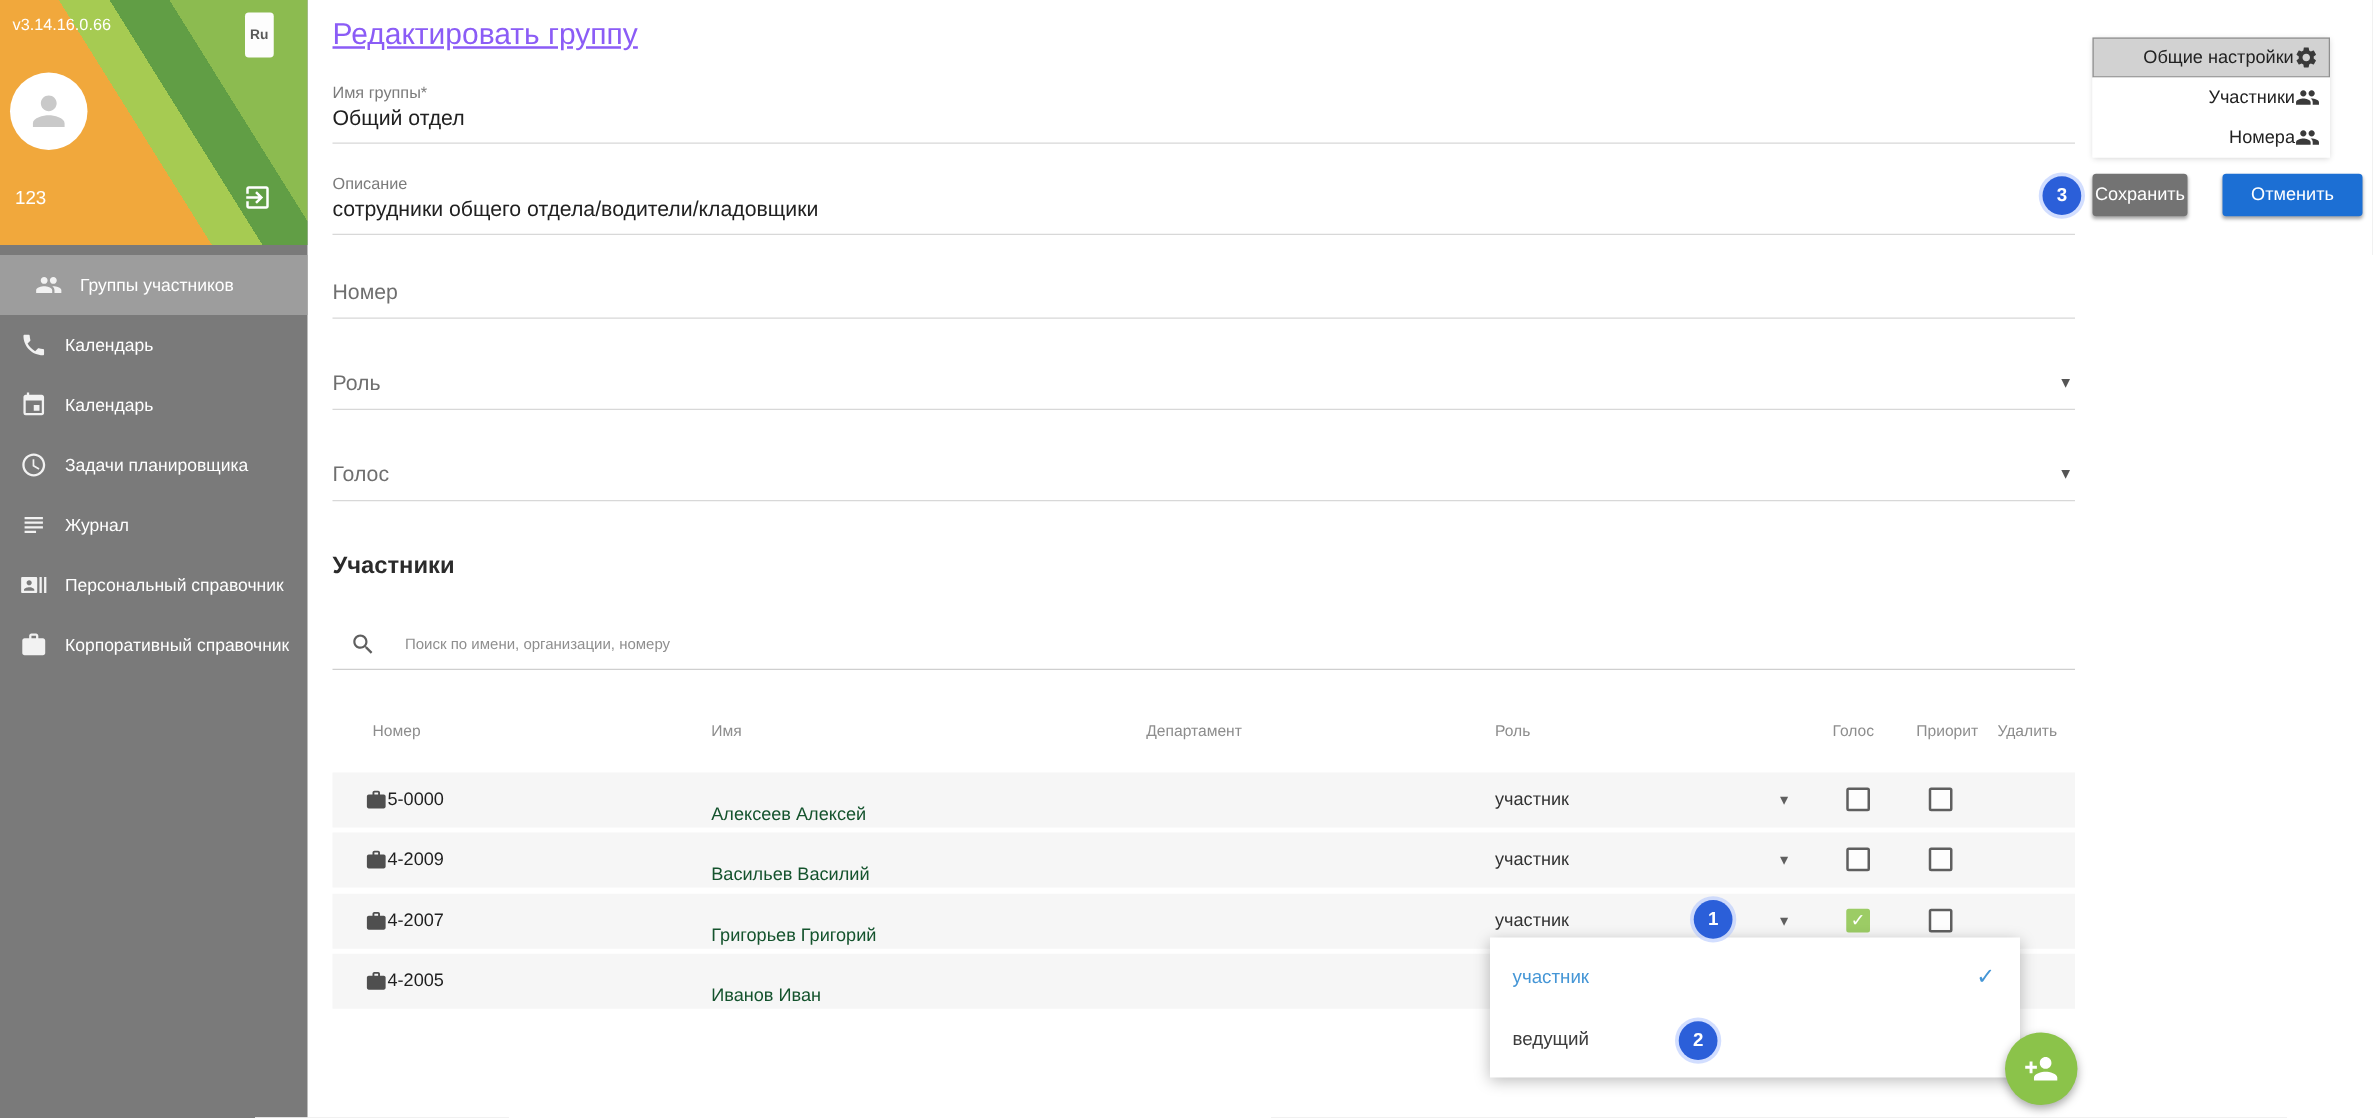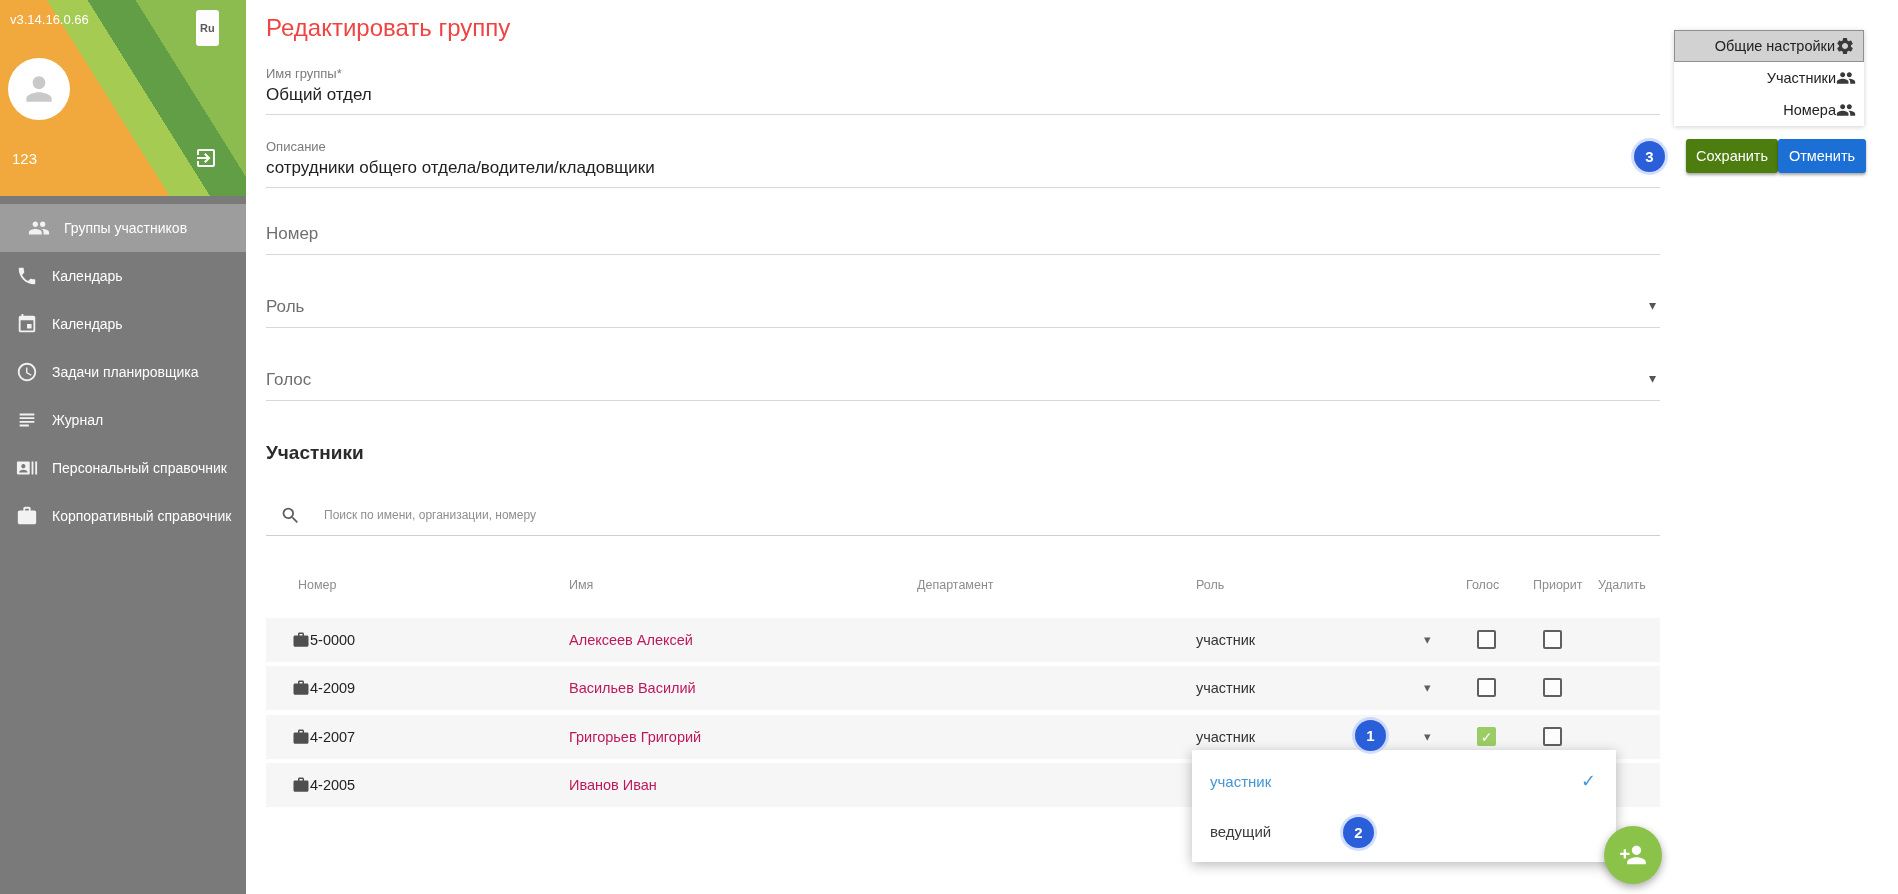--- a/index.html
+++ b/index.html
@@ -28,21 +28,21 @@
   .username { position:absolute; left:12px; top:150px; color:#fff; font-size:15px; }
   .exit-btn { position:absolute; left:194px; top:146px; color:#fff; cursor:pointer; }
   .nav { position:absolute; top:204px; left:0; right:0; }
   .nav-item {
     height:48px; display:flex; align-items:center; padding-left:16px; gap:14px;
     color:#fff; font-size:14px; cursor:pointer; white-space:nowrap;
   }
   .nav-item.active { background:#9d9d9d;padding-left:28px; }
   .nav-item svg { width:22px; height:22px; flex:none; fill:#f2f2f2; }
   
-  .page-title { position:absolute; left:266px; top:14px; font-size:24px; font-weight:500; color:#ef4444; }
+  .page-title { position:absolute; left:266px; top:14px; font-size:24px; font-weight:500; color:#8b5cf6;text-decoration:underline; }
   .field {
     position:absolute; left:266px; width:1394px; border-bottom:1px solid #d8d8d8;
   }
   .flabel { display:block; font-size:13px; color:#7b7b7b; }
   .field input {
     border:none; outline:none; background:transparent; width:100%;
     font-family:inherit; font-size:17px; color:#212121; padding:0;
   }
   .field input::placeholder { color:#6f6f6f; opacity:1; }
   .f1 { top:66px;  padding-bottom:9px; }
@@ -61,21 +61,21 @@
   .search-row input {
     position:absolute; left:58px; top:0; width:1300px; height:38px; border:none; outline:none;
     background:transparent; font-family:inherit; font-size:12px; color:#212121;
   }
   .search-row input::placeholder { color:#8f8f8f; opacity:1; }
   
   .th { position:absolute; top:578px; font-size:12.5px; color:#8d8d8d; }
   .m-row { position:absolute; left:266px; width:1394px; height:44px; background:#f6f6f6; }
   .m-row .c-icon { position:absolute; left:26px; top:13px; width:18px; height:18px; fill:#4f4f4f; }
   .m-row .c-num  { position:absolute; left:44px;  top:0; line-height:44px; font-size:14.5px; color:#1f1f1f; }
-  .m-row .c-name { position:absolute; left:303px; top:0; line-height:44px; font-size:14.5px; color:#be185d; }
+  .m-row .c-name { position:absolute; left:303px; top:12px; line-height:44px; font-size:14.5px; color:#14532d; }
   .m-row .c-role { position:absolute; left:930px; top:0; line-height:44px; font-size:14.5px; color:#333; cursor:pointer; }
   .m-row .c-arrow{ position:absolute; left:1158px; top:0; line-height:44px; font-size:13px; color:#5f5f5f; cursor:pointer; }
   .cb {
     position:absolute; top:12px; width:19px; height:19px; border:2px solid #5f5f5f;
     border-radius:2px; background:#fdfdfd; cursor:pointer;
   }
   .cb.checked { background:#9ccc65; border-color:#9ccc65; color:#fff; font-size:14px; font-weight:700;
     display:flex; align-items:center; justify-content:center; }
   .cb-voice { left:1211px; }
   .cb-prio  { left:1277px; }
@@ -98,22 +98,22 @@
     padding:0 8px 0 10px; font-size:14.5px; color:#222; background:#fff; cursor:pointer;
   }
   .sm-row.active { background:#d2d2d2; border:1px solid #8f8f8f; }
   .sm-row svg { width:20px; height:20px; fill:#3a3a3a; flex:none; }
   
   .btn {
     position:absolute; top:139px; height:34px; border:none; border-radius:3px; color:#fff;
     font-size:14.5px; font-family:inherit; box-shadow:0 2px 3px rgba(0,0,0,.35);
     display:flex; align-items:center; justify-content:center; padding:0 14px; cursor:pointer; z-index:7;
   }
-  .btn-save   { left:1674px; width:92px; background:#4d7c0f;margin-left:12px; }
-  .btn-cancel { left:1778px; width:88px; background:#1c6fd4; }
+  .btn-save   { left:1674px; width:76px; background:#737373; }
+  .btn-cancel { left:1778px; width:112px; background:#1c6fd4; }
   
   .fab {
     position:absolute; left:1604px; top:826px; width:58px; height:58px; border-radius:50%;
     background:#8bc34a; display:flex; align-items:center; justify-content:center;
     box-shadow:0 3px 8px rgba(0,0,0,.35); z-index:30; cursor:pointer;
   }
   .fab svg { width:28px; height:28px; fill:#fff; }
   
   .annot {
     position:absolute; width:31px; height:31px; border-radius:50%; background:#2b5fd9;

